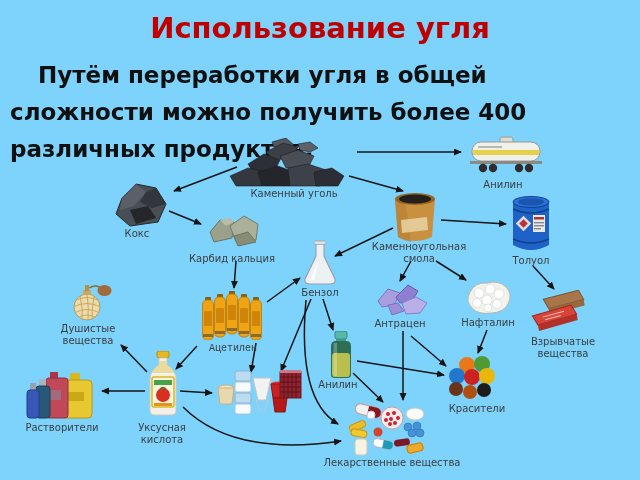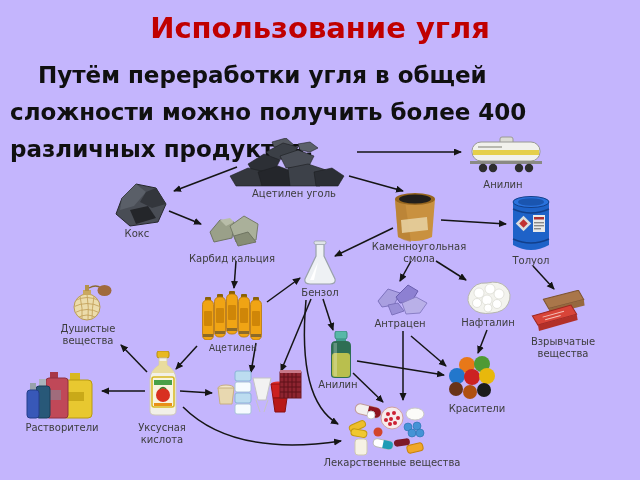--- a/index.html
+++ b/index.html
@@ -1,16 +1,16 @@
 <!DOCTYPE html>
 <html><head>
 <meta charset="utf-8">
 <style>
   html,body{margin:0;padding:0;width:640px;height:480px;overflow:hidden;background:#fff;}
-  .slide{position:relative;width:640px;height:480px;background:#c4b5fd;font-family:"DejaVu Sans",sans-serif;}
+  .slide{position:relative;width:640px;height:480px;background:#7dd3fc;font-family:"DejaVu Sans",sans-serif;}
   .title{position:absolute;top:11px;left:0;width:640px;margin:0;text-align:center;
          font-size:29px;font-weight:bold;color:#c00000;font-family:"DejaVu Sans",sans-serif;}
   .intro{position:absolute;top:57px;left:10px;width:585px;margin:0;
          font-size:23px;font-weight:bold;color:#101010;line-height:37px;
          text-indent:28px;white-space:pre-line;}
   .diagram{position:absolute;left:0;top:0;width:640px;height:480px;}
   .arrows{position:absolute;left:0;top:0;width:640px;height:480px;}
   .edge{fill:none;stroke:#151515;stroke-width:1.5px;}
   .node-icon{position:absolute;line-height:0;}
   .node-label{position:absolute;width:150px;text-align:center;font-size:10px;
@@ -63,21 +63,21 @@
             <polygon points="38,14 55,5 70,9 64,20 46,22" fill="#3b3f46"></polygon>
             <polygon points="20,26 36,16 52,22 46,34 26,36" fill="#2c2f35"></polygon>
             <polygon points="52,18 70,12 86,18 80,30 58,30" fill="#4a4e57"></polygon>
             <polygon points="2,38 20,30 38,34 34,48 8,48" fill="#34373d"></polygon>
             <polygon points="30,34 50,28 66,34 62,48 34,48" fill="#24262b"></polygon>
             <polygon points="60,30 80,26 98,32 92,48 62,48" fill="#3d4149"></polygon>
             <polygon points="86,34 104,30 116,38 110,48 88,48" fill="#2b2e34"></polygon>
             <polygon points="70,6 82,4 90,10 82,14 72,12" fill="#5c616a"></polygon>
           </g>
         </svg></div>
-      <div class="node-label" style="left: 219px; top: 188px;">Ацетилен уголь</div>
+      <div class="node-label" style="left: 219px; top: 188px;">Каменный уголь</div>
       <div class="node-icon" style="left: 466px; top: 135px;"><svg width="80" height="40" viewBox="0 0 80 40">
           <rect x="34" y="2" width="13" height="7" rx="2" fill="#dcdcd6" stroke="#9a9a94"></rect>
           <rect x="6" y="7" width="68" height="19" rx="9" fill="#f1f1ec" stroke="#9a9a94"></rect>
           <rect x="7" y="15" width="66" height="5" fill="#e5cf4b"></rect>
           <rect x="12" y="11" width="24" height="2" fill="#b8b8b0"></rect>
           <rect x="4" y="26" width="72" height="3" fill="#8a8a84"></rect>
           <circle cx="17" cy="33" r="4.2" fill="#2e2e2e"></circle>
           <circle cx="27" cy="33" r="4.2" fill="#2e2e2e"></circle>
           <circle cx="53" cy="33" r="4.2" fill="#2e2e2e"></circle>
           <circle cx="63" cy="33" r="4.2" fill="#2e2e2e"></circle>

